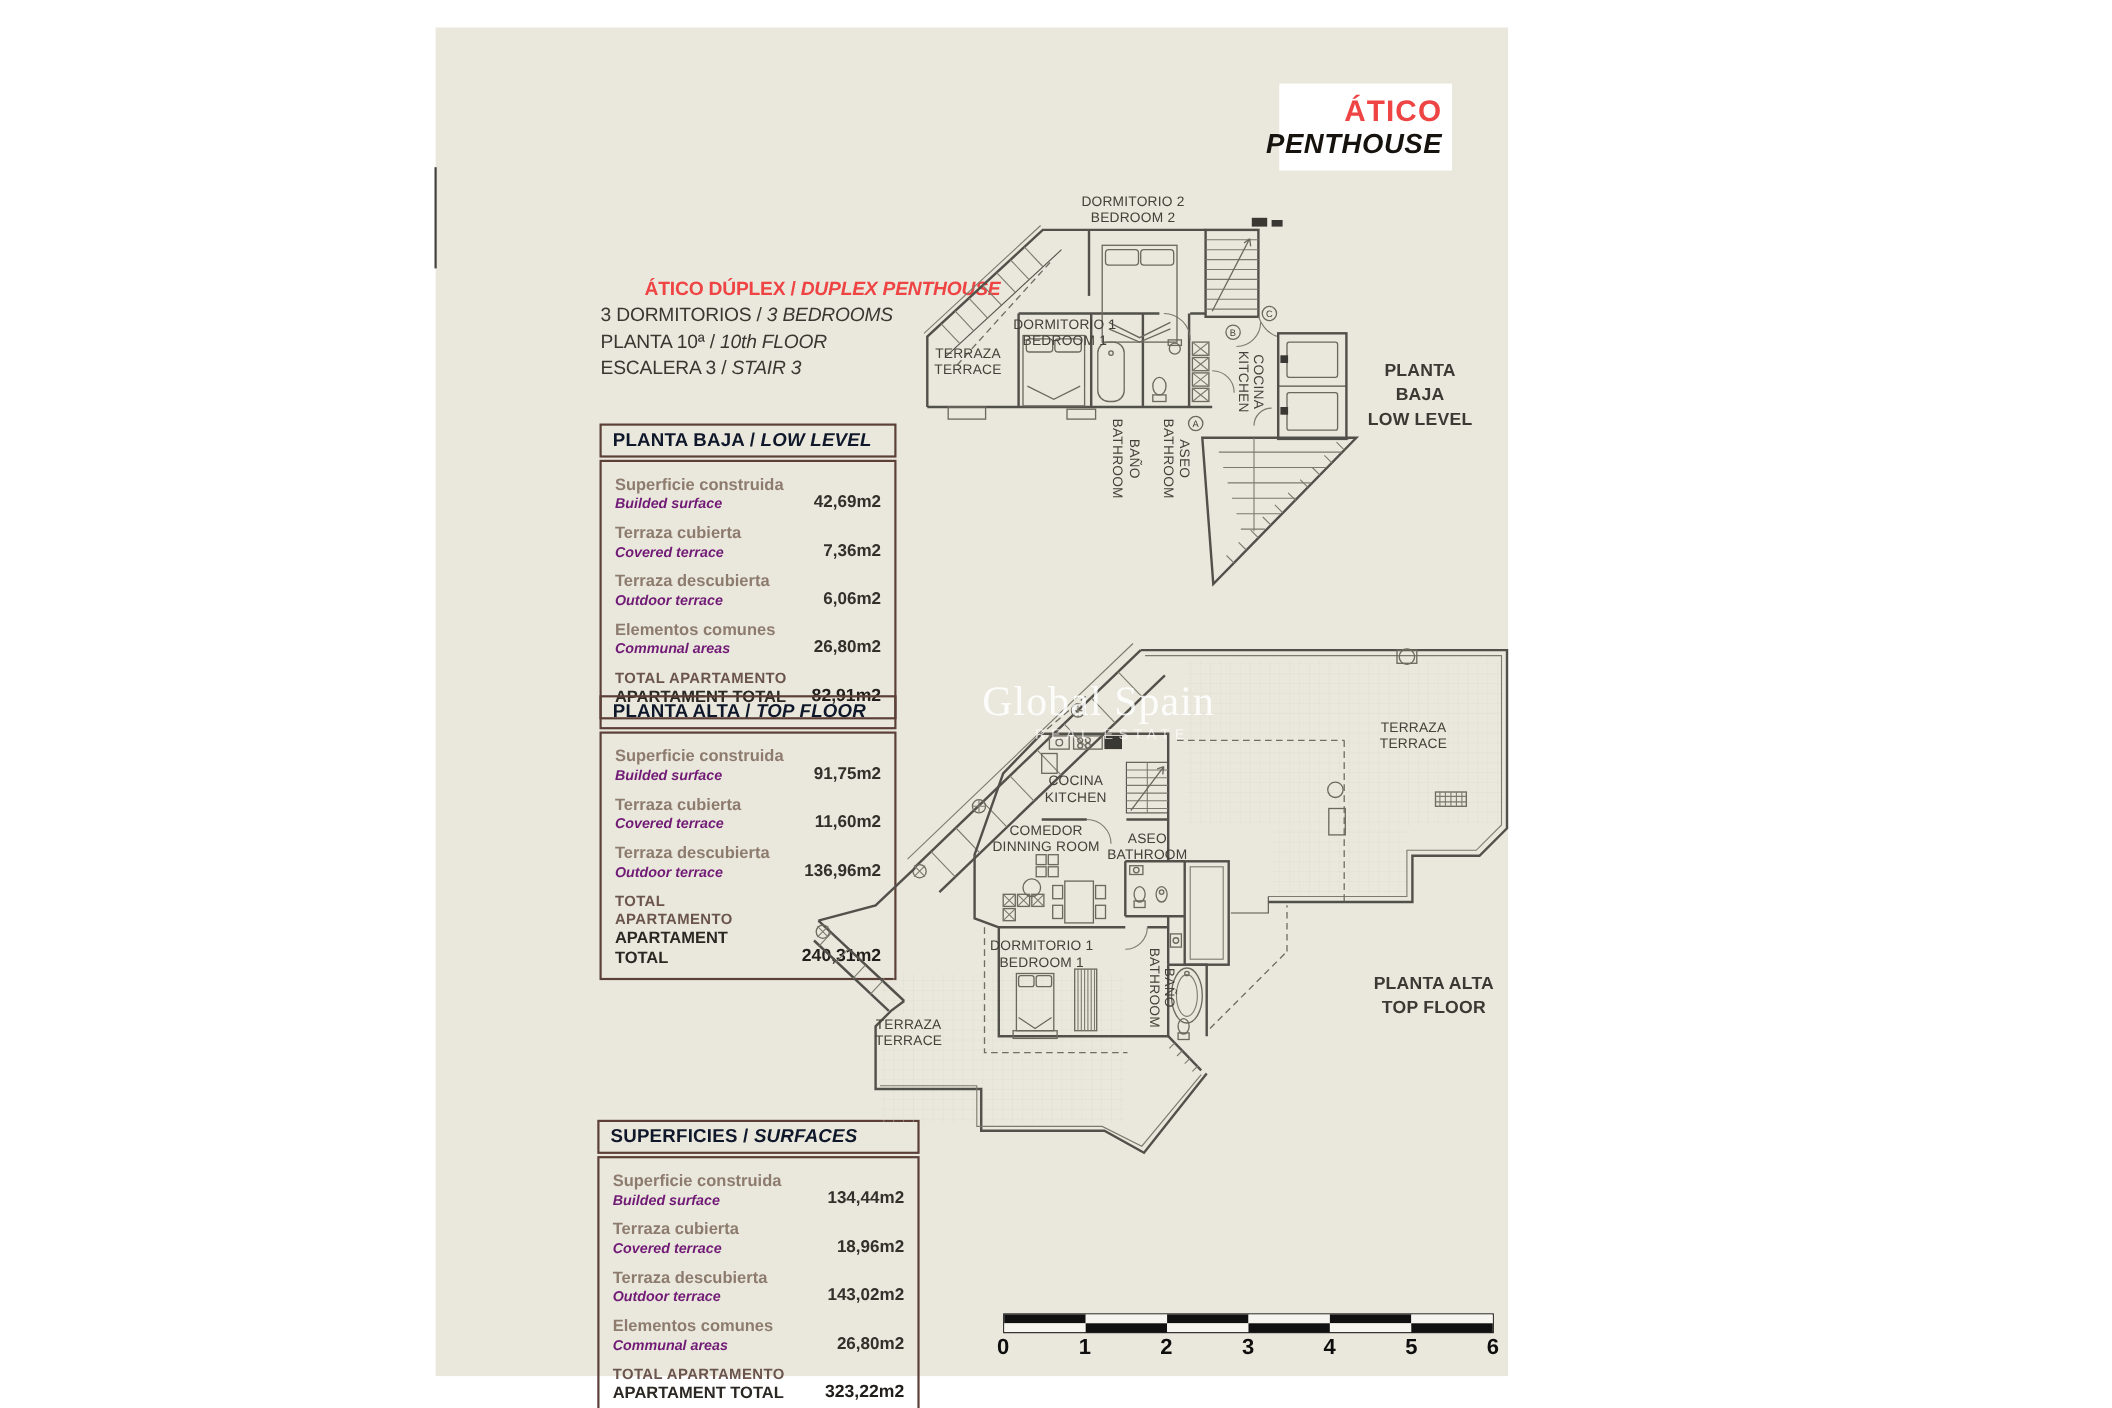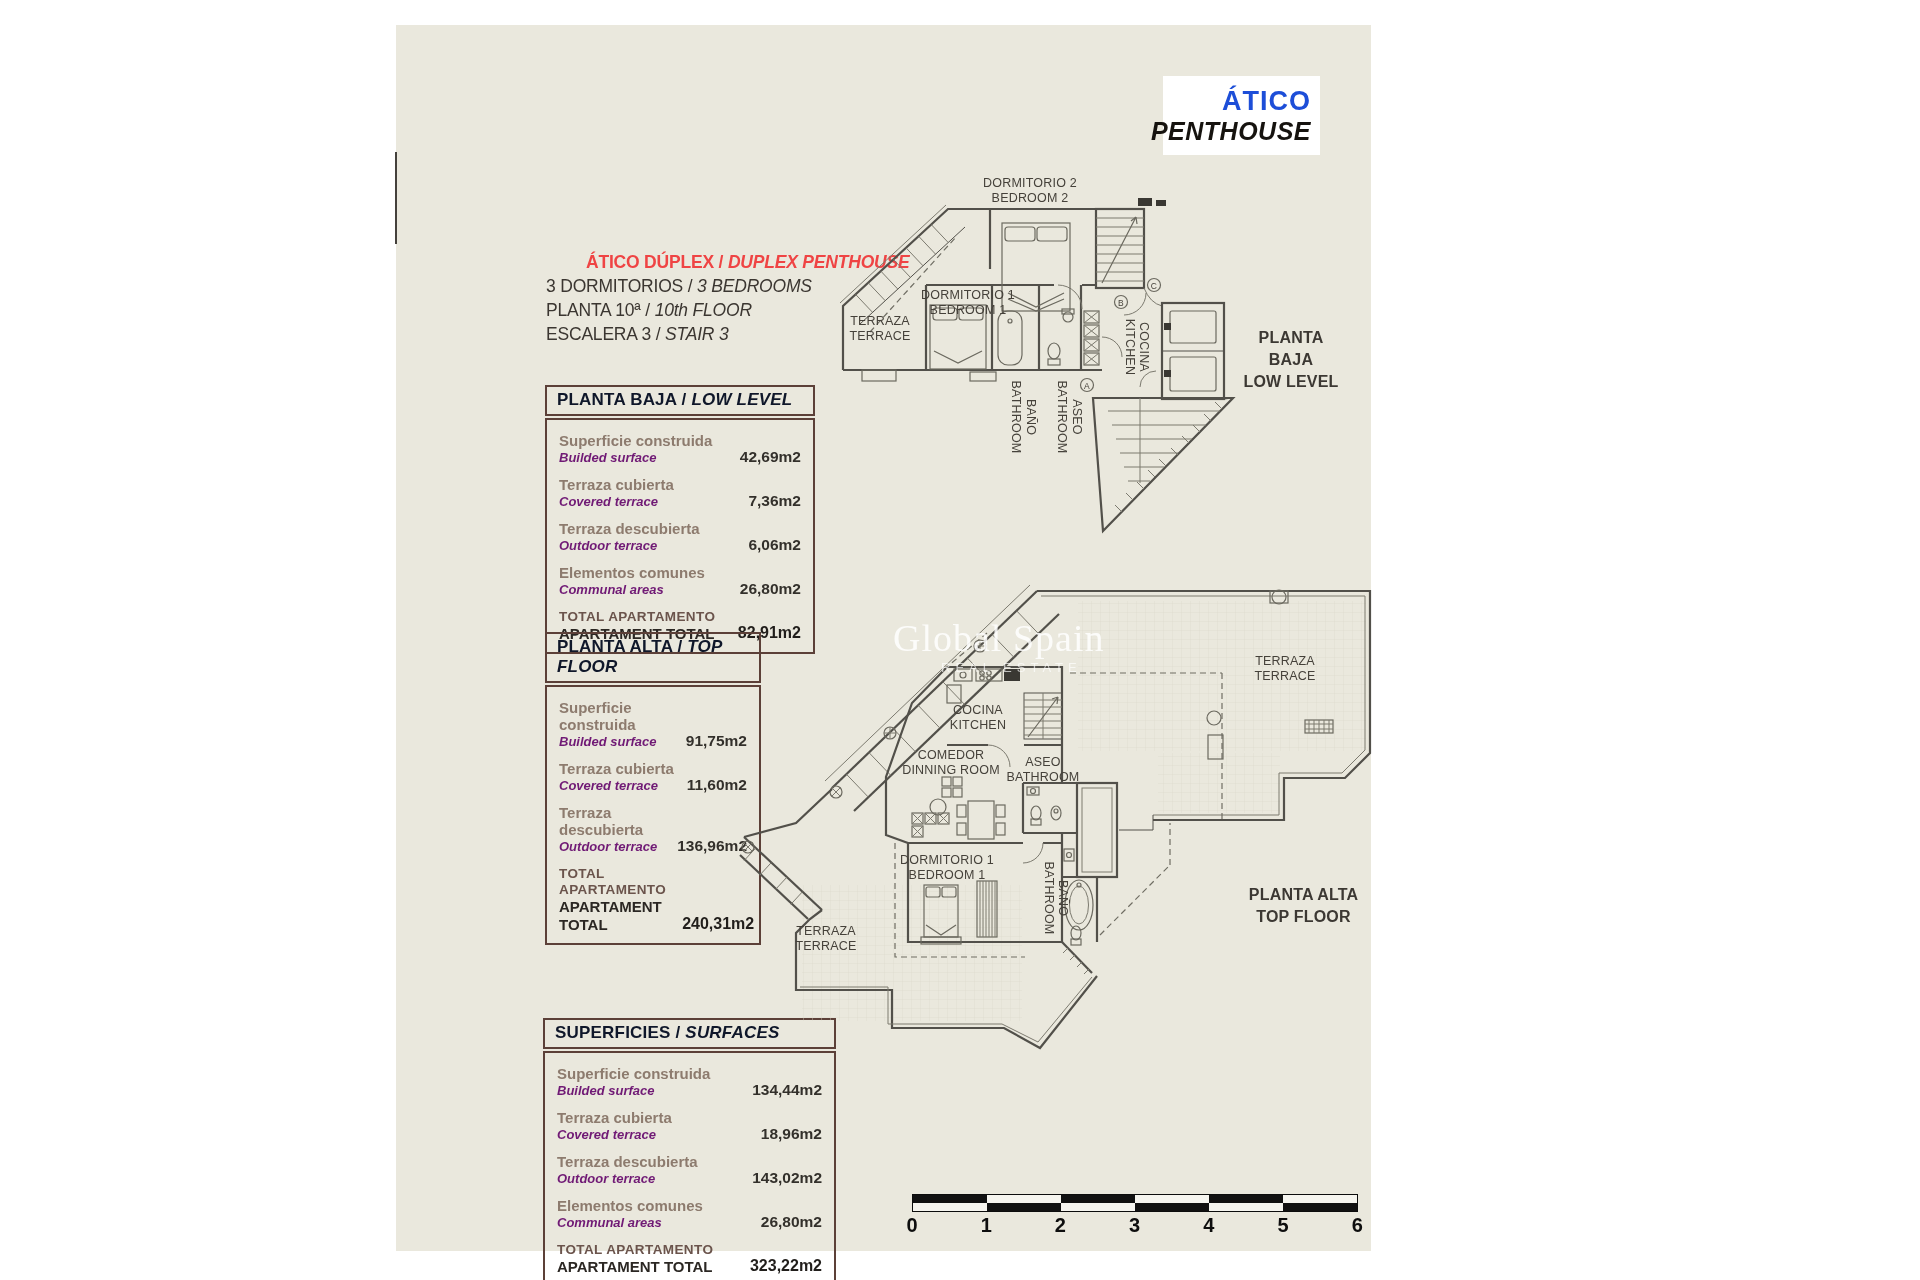--- a/index.html
+++ b/index.html
@@ -5,21 +5,21 @@
   html,body{margin:0;padding:0;background:#ffffff;}
   .screen{position:relative;width:1920px;height:1280px;background:#ffffff;overflow:hidden;
           font-family:"Liberation Sans",sans-serif;color:#3a352f;}
   .page{position:absolute;left:396px;top:25px;width:975px;height:1226px;background:#eae8dd;}
   .left-tick{position:absolute;left:395px;top:152px;width:2px;height:92px;background:#45413c;}
 
   
   .title-box{position:absolute;left:1163px;top:76px;width:157px;height:79px;background:#ffffff;
              display:flex;flex-direction:column;justify-content:center;align-items:flex-end;
              padding-right:9px;box-sizing:border-box;}
-  .title-es{font-size:27px;font-weight:bold;letter-spacing:1px;color:#1d4ed8;line-height:30px;}
+  .title-es{font-size:27px;font-weight:bold;letter-spacing:1px;color:#ef4444;line-height:30px;}
   .title-en{font-size:25px;font-weight:bold;font-style:italic;color:#16130f;line-height:30px;letter-spacing:0.5px;}
 
   
   .info{position:absolute;left:546px;top:250px;font-size:17.5px;line-height:24px;color:#3b3631;letter-spacing:-0.2px;}
   .info .ln1{font-weight:bold;color:#ef4444;margin-left:40px;}
   .info .en{font-style:italic;}
 
   
   .stable{position:absolute;}
   .stable .hd{border:2px solid #5c4038;padding:3px 10px 4px 10px;font-size:17px;font-weight:bold;
@@ -118,21 +118,21 @@
       <div class="trow">
           <span class="lbl">
             <span class="es">TOTAL APARTAMENTO</span>
             <span class="en">APARTAMENT TOTAL</span>
           </span>
           <span class="val">82,91m2</span>
         </div>
     </div>
   </div>
 
-  <div class="stable" style="left:545px;top:632px;width:216px;">
+  <div class="stable" style="left:545px;top:632px;width:270px;">
     <div class="hd"><span>PLANTA ALTA</span><span> / </span><span class="en">TOP FLOOR</span></div>
     <div class="bd">
       <div class="srow">
           <span class="lbl">
             <span class="es">Superficie construida</span>
             <span class="en">Builded surface</span>
           </span>
           <span class="val">91,75m2</span>
         </div>
       <div class="srow">

